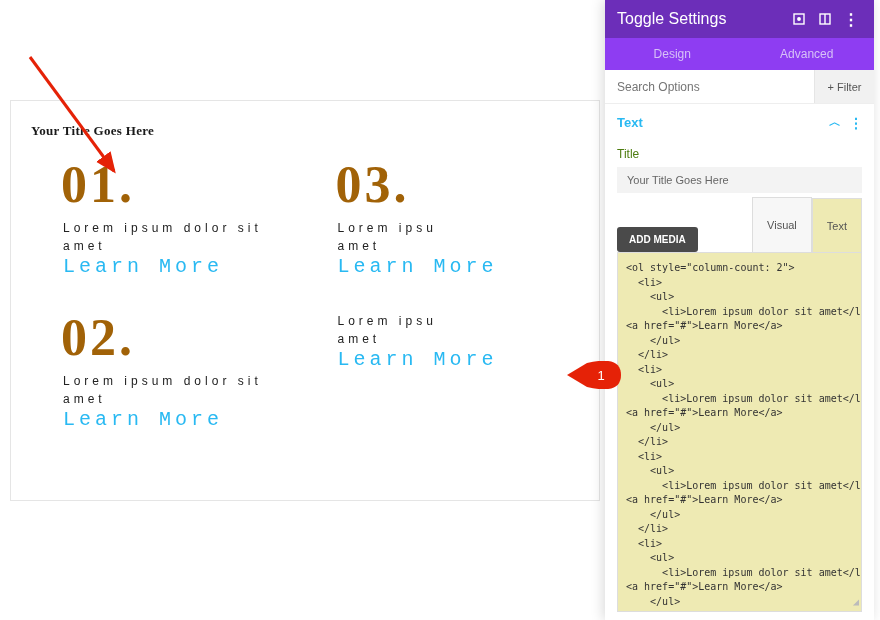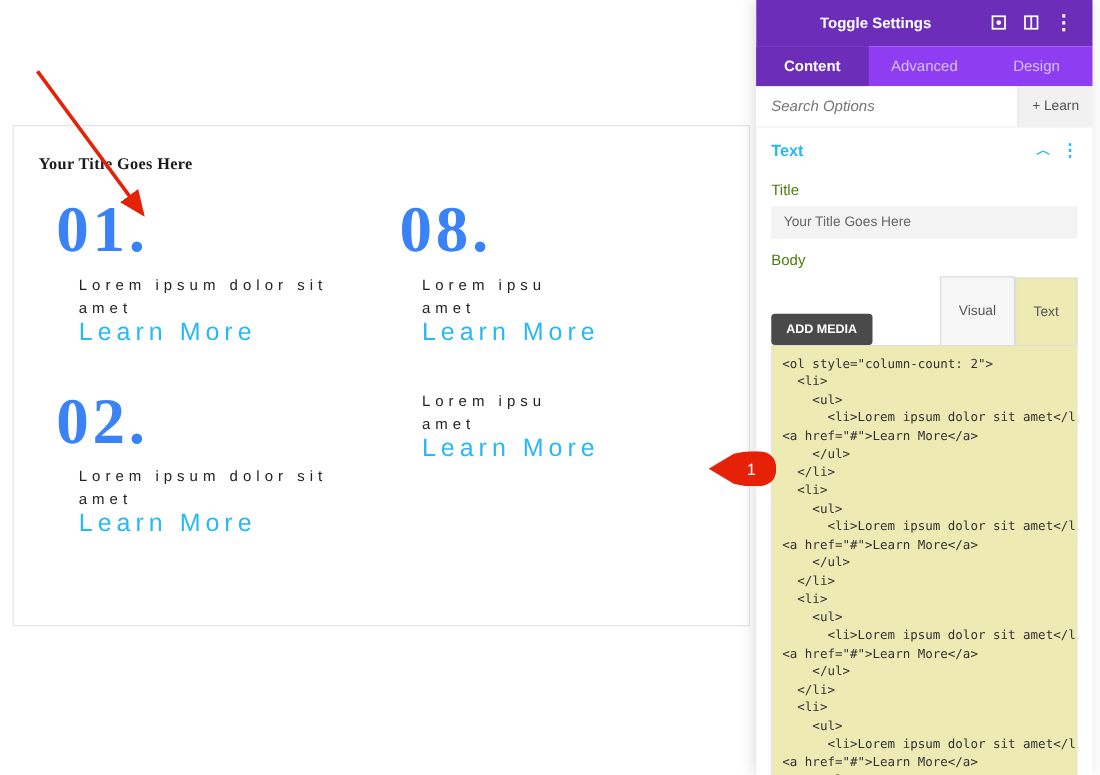--- a/index.html
+++ b/index.html
@@ -37,37 +37,37 @@
   .col {
     flex: 1;
   }
   .item {
     margin-bottom: 12px;
   }
   .num {
     font-family: Georgia, 'Times New Roman', serif;
     font-size: 52px;
     font-weight: bold;
-    color: #3b82f6;
+    color: #a16207;
     letter-spacing: 3px;
     line-height: 1;
     margin-bottom: 8px;
-    margin-left: 14px;
+    margin-left: 30px;
   }
   .text {
     font-family: Arial, sans-serif;
     font-size: 12px;
     color: #222;
     letter-spacing: 4px;
     line-height: 1.5;
     margin-left: 32px;
     margin-right: 10px;
   }
   .more {
-    font-family: Liberation Sans, sans-serif;
+    font-family: Liberation Mono, monospace;
     font-size: 20px;
     color: #29b9f2;
     letter-spacing: 4px;
     margin-left: 32px;
     display: inline-block;
     margin-bottom: 22px;
   }
 
   
   .arrow {
@@ -91,24 +91,23 @@
   }
   .panel-header {
     background: #6c2eb9;
     color: #fff;
     height: 38px;
     display: flex;
     align-items: center;
     padding: 0 12px;
   }
   .panel-header-title {
-    font-size: 12px;
-    font-weight: 700;
+    font-size: 16px;
+    font-weight: 400;
     flex: 1;
-    text-align: center;
   }
   .hicon {
     width: 22px;
     height: 22px;
     display: flex;
     align-items: center;
     justify-content: center;
     margin-left: 4px;
     cursor: pointer;
     color: #fff;
@@ -139,21 +138,20 @@
     border-bottom: 1px solid #eee;
     height: 34px;
   }
   .searchrow input {
     flex: 1;
     border: none;
     padding: 0 12px;
     font-size: 12px;
     color: #0369a1;
     outline: none;
-    font-style: italic;
   }
   .filterbtn {
     background: #f1f1f1;
     border-left: 1px solid #e5e5e5;
     width: 60px;
     display: flex;
     align-items: center;
     justify-content: center;
     font-size: 11px;
     color: #555;
@@ -268,21 +266,21 @@
         <a class="more">Learn More</a>
       </div>
       <div class="item">
         <div class="num">02.</div>
         <div class="text">Lorem ipsum dolor sit amet</div>
         <a class="more">Learn More</a>
       </div>
     </div>
     <div class="col">
       <div class="item">
-        <div class="num">08.</div>
+        <div class="num">03.</div>
         <div class="text"><span>Lorem ipsu</span><br><span>amet</span></div>
         <a class="more">Learn More</a>
       </div>
       <div class="item">
         <div class="text"><span>Lorem ipsu</span><br><span>amet</span></div>
         <a class="more">Learn More</a>
       </div>
     </div>
   </div>
 </div>
@@ -308,45 +306,43 @@
     <div class="hicon">
       <svg width="14" height="14" viewBox="0 0 14 14" fill="none" stroke-width="1.4">
           <rect x="2" y="2" width="10" height="10"></rect>
           <line x1="7" y1="2" x2="7" y2="12"></line>
         </svg>
     </div>
     <div class="hicon" style="font-weight:bold;">⋮</div>
   </div>
 
   <div class="tabs">
-    <div class="tab active">Content</div>
+    <div class="tab">Design</div>
     <div class="tab">Advanced</div>
-    <div class="tab">Design</div>
   </div>
 
   <div class="searchrow">
     <input placeholder="Search Options" style="">
     <div class="filterbtn">
       <span>+</span>
-      <span>Learn</span>
+      <span>Filter</span>
     </div>
   </div>
 
   <div class="section">
     <div class="section-head">
       <span>Text</span>
       <span class="spacer"></span>
       <span class="chev">︿</span>
       <span class="dots">⋮</span>
     </div>
 
     <div class="field-label">Title</div>
     <input class="title-input" value="Your Title Goes Here" style="">
 
-    <div class="field-label">Body</div>
 
     <div class="body-toolbar">
       <button class="addmedia">ADD MEDIA</button>
       <span class="sp"></span>
       <div class="modetabs">
         <div class="modetab">Visual</div>
         <div class="modetab active">Text</div>
       </div>
     </div>
 

